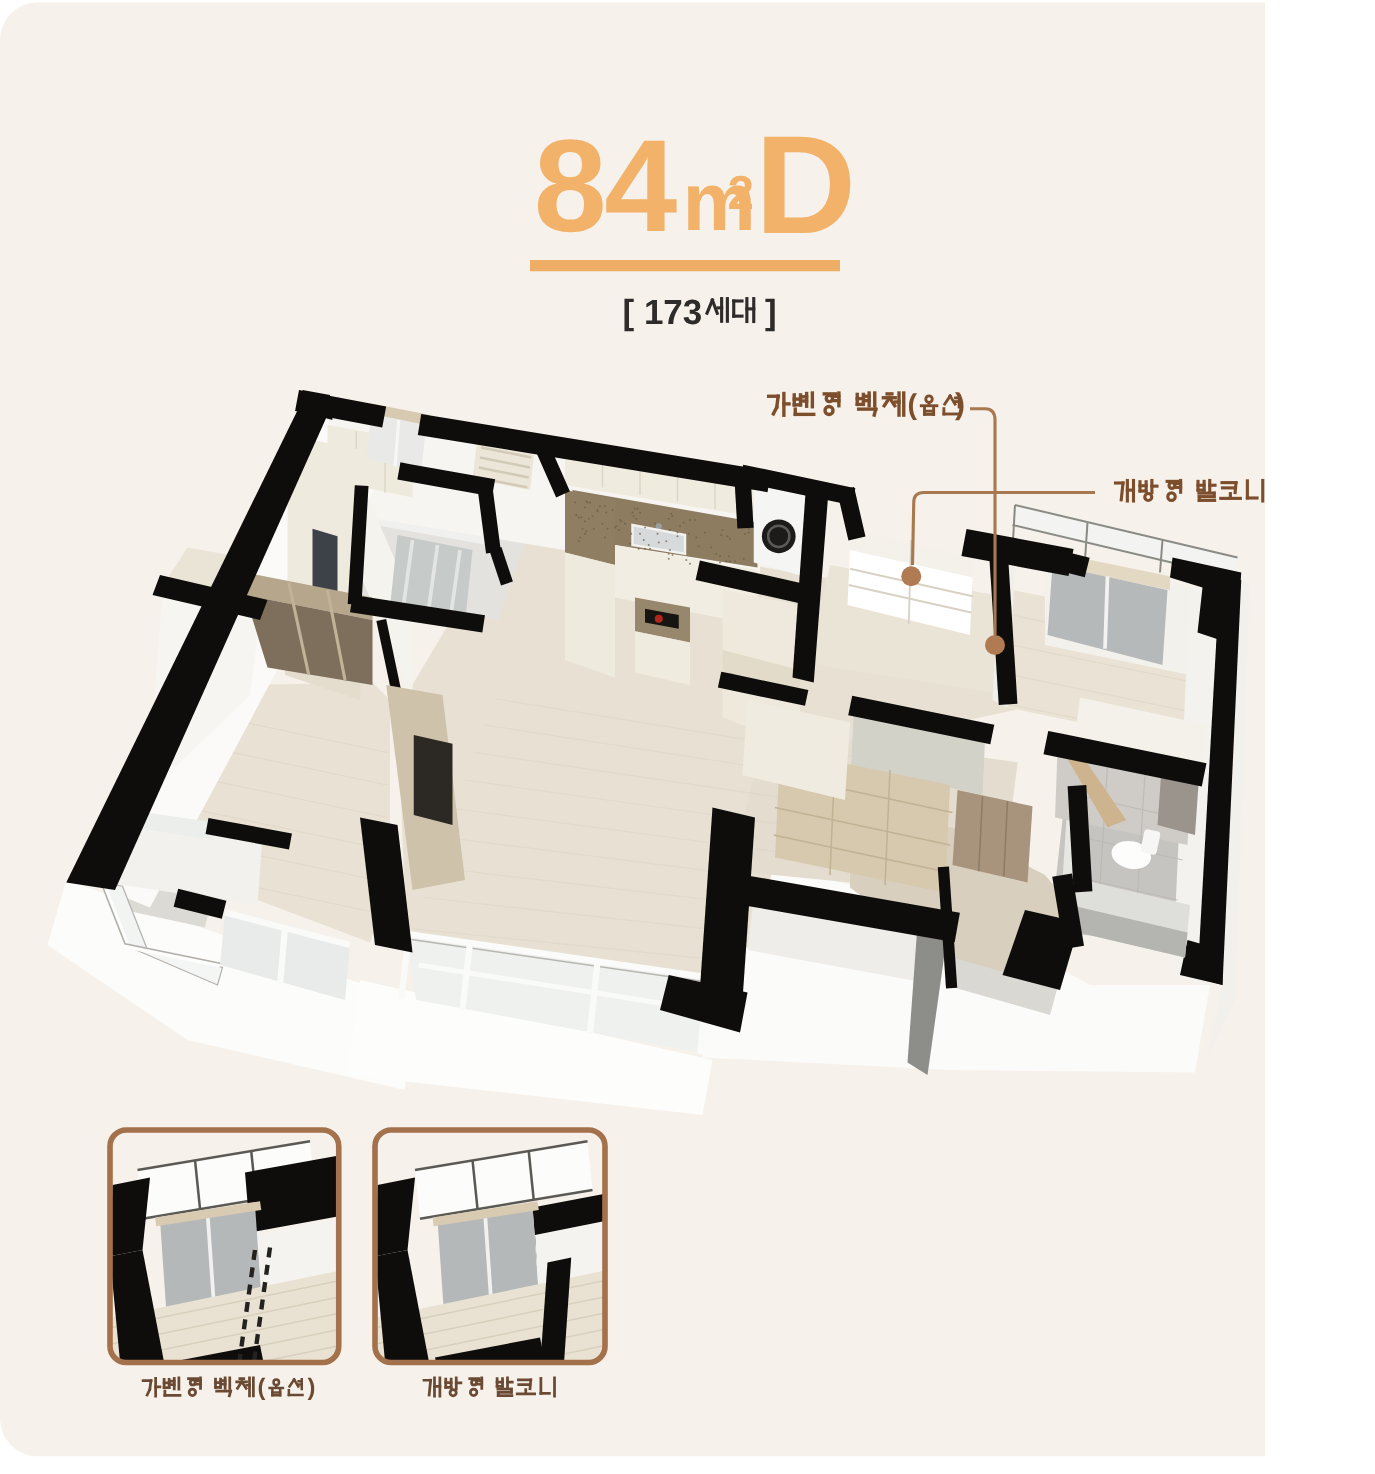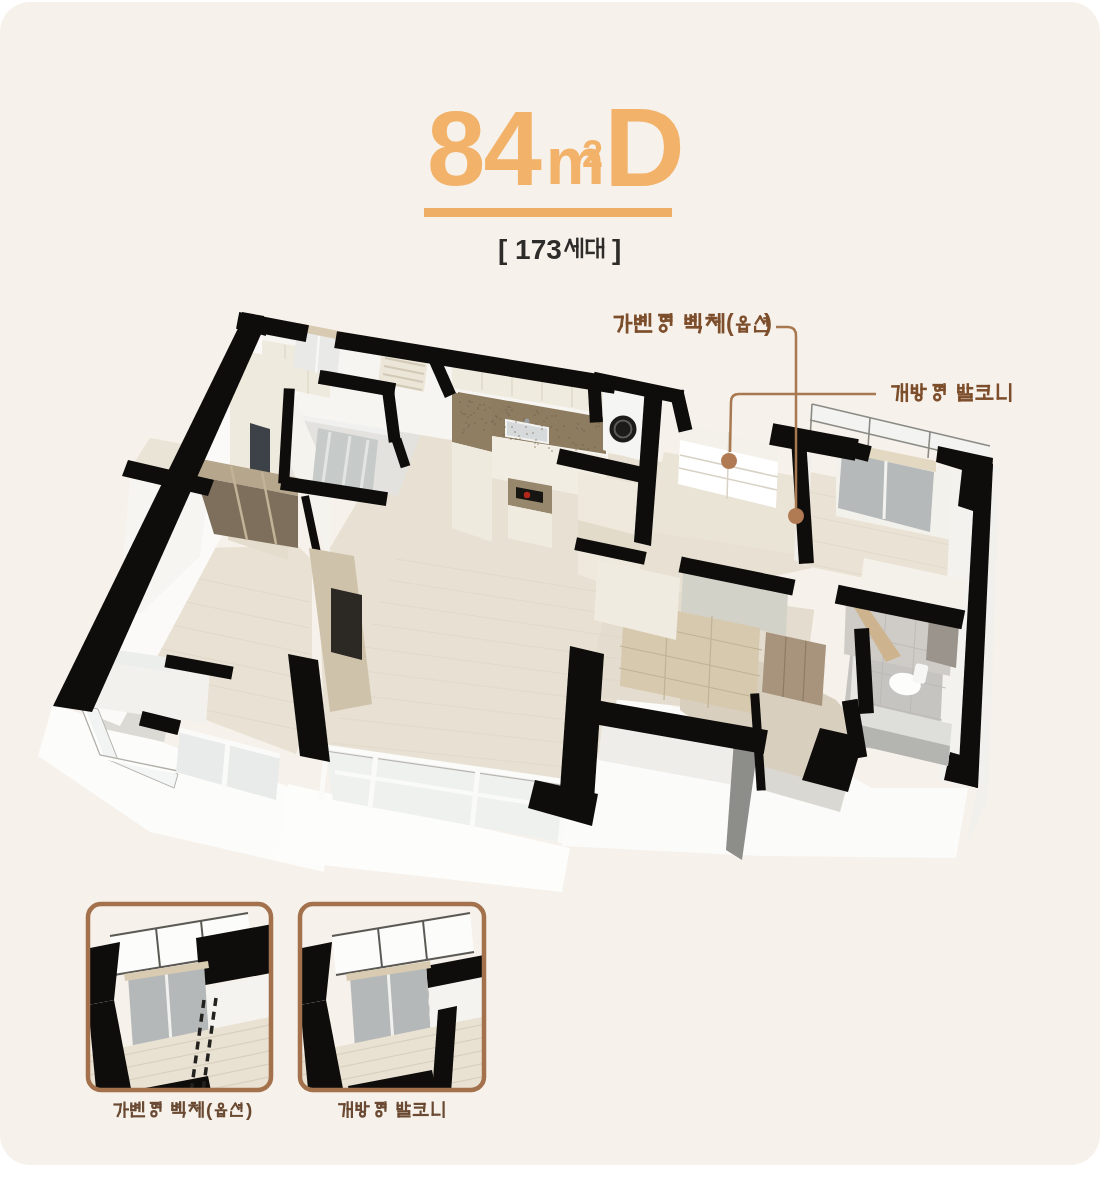--- a/index.html
+++ b/index.html
@@ -1,14 +1,14 @@
 <!DOCTYPE html>
 <html><head><meta charset="utf-8"><title>84D</title>
 <style>html,body{margin:0;padding:0;background:#fff;}
-.page{position:relative;width:1100px;height:1179px;overflow:hidden;font-family:"Liberation Sans",sans-serif;}
+.page{position:relative;width:1012px;height:1179px;overflow:hidden;font-family:"Liberation Sans",sans-serif;}
 svg{display:block;}
 </style></head><body>
 <div class="page">
 <svg width="1100" height="1179" viewBox="0 0 1100 1179">
 <defs>
 <clipPath id="livclip">
           <polygon points="318,568 400,430 470,430 660,462 700,470 812,556 812,568 700,592 620,690 600,756 568,782 325,747"></polygon>
         </clipPath>
 <clipPath id="masterclip">
           <polygon points="142,614 196,548 298,546 312,560 312,706 296,754 206,720 102,652"></polygon>

